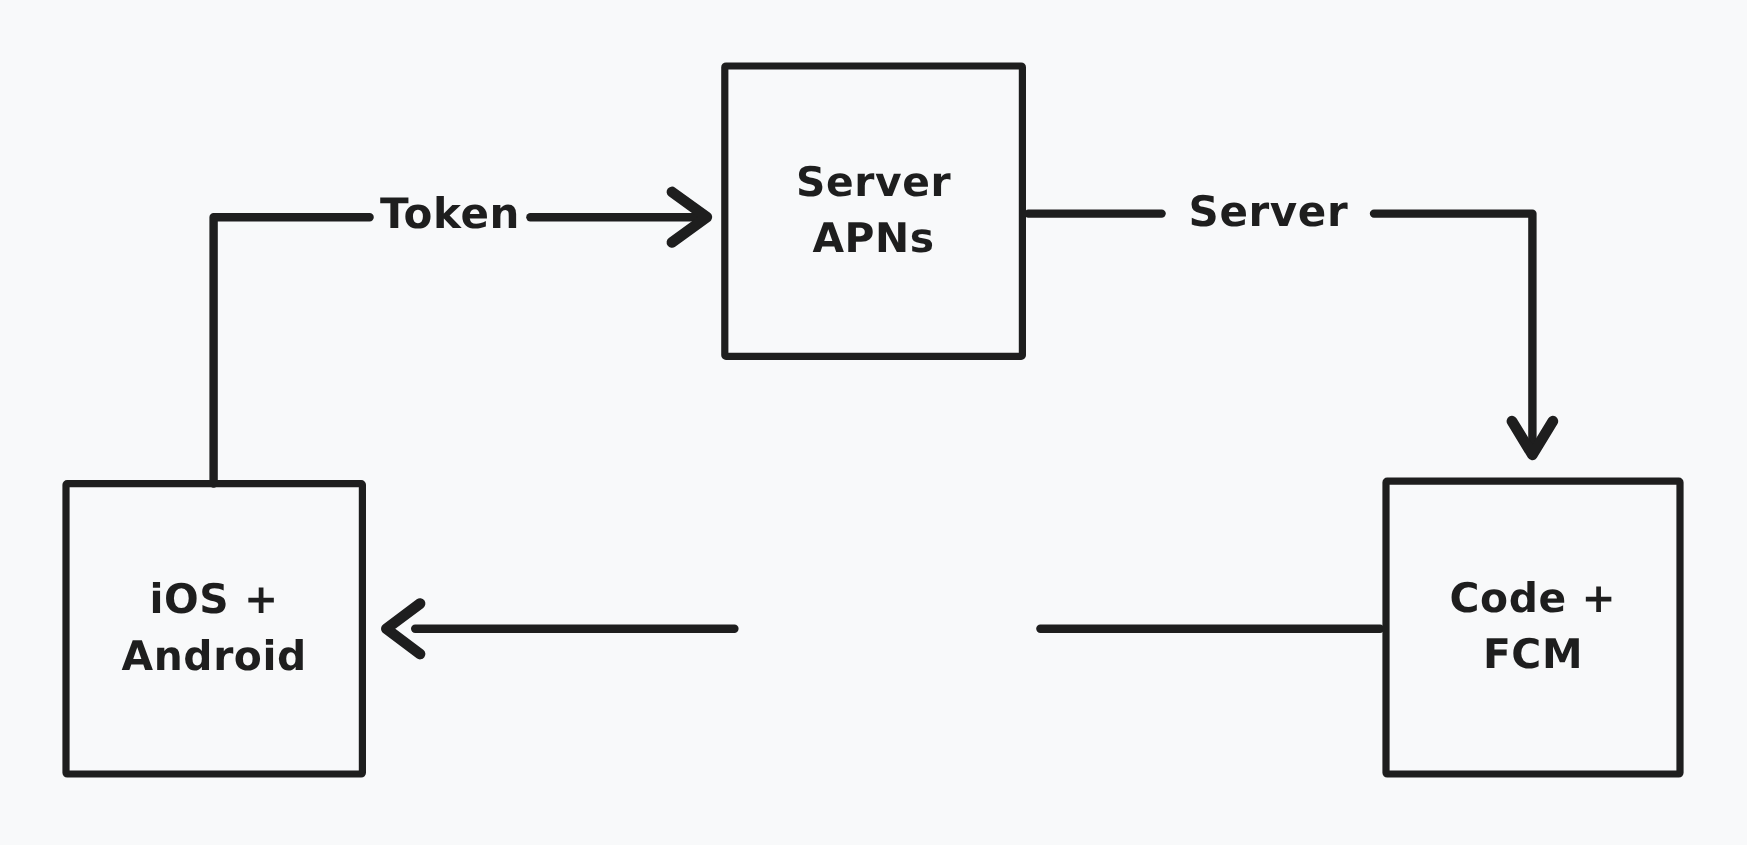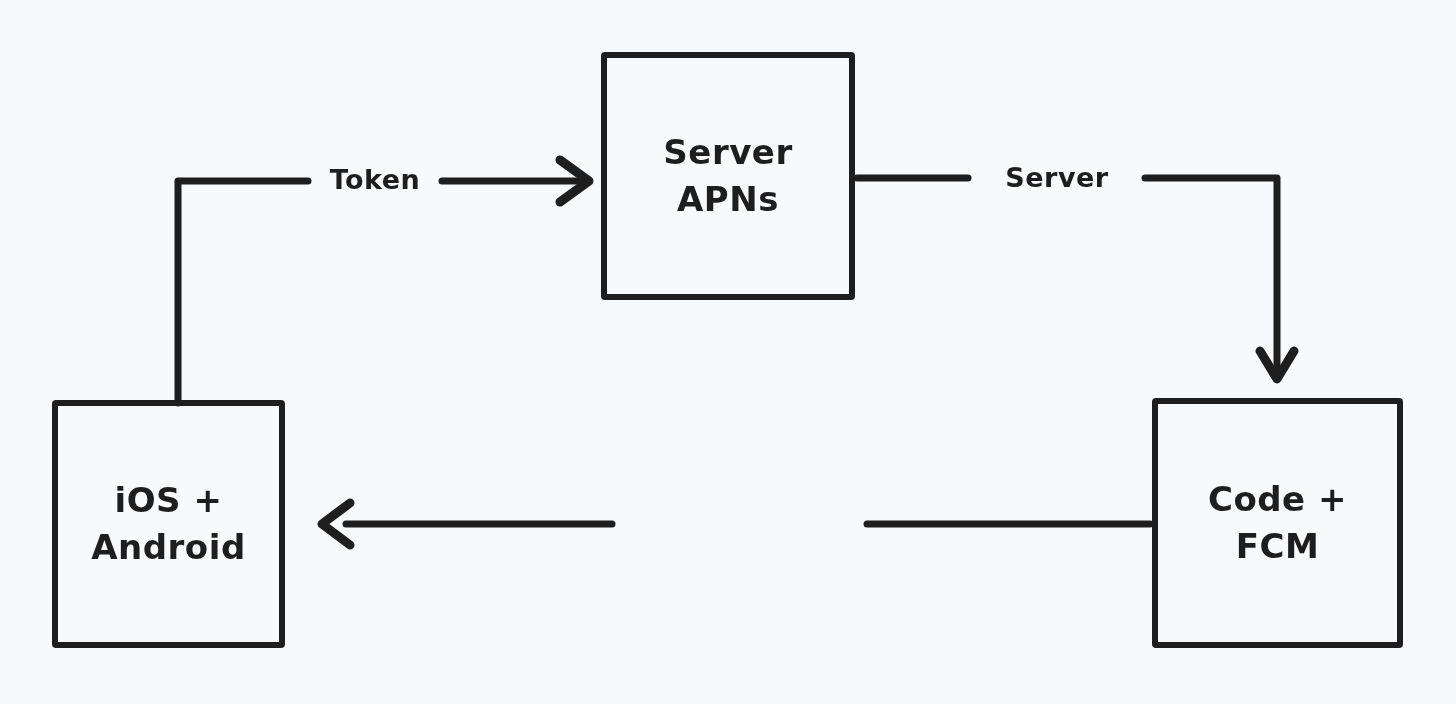--- a/index.html
+++ b/index.html
@@ -25,36 +25,36 @@
   .node {
     position: absolute;
     box-sizing: border-box;
     border: 6px solid #1e1e1e;
     border-radius: 4px;
     background: transparent;
     display: flex;
     align-items: center;
     justify-content: center;
   }
-  .node--ios    { left: 52px;   top: 400px; width: 233px; height: 248px; justify-content: center; }
+  .node--ios    { left: 52px;   top: 400px; width: 253px; height: 248px; justify-content: center; }
   .node--server { left: 601px;  top: 52px;  width: 254px; height: 248px; }
   .node--apns   { left: 1152px; top: 398px; width: 251px; height: 250px; }
   .node-label {
     font-size: 34px;
     font-weight: bold;
     color: #1e1e1e;
     text-align: center;
     white-space: pre-line;
     line-height: 1.38;
     letter-spacing: 0.5px;
   }
   .edge-label {
     position: absolute;
     transform: translate(-50%, -50%);
-    font-size: 27px;
+    font-size: 35px;
     font-weight: bold;
     color: #1e1e1e;
     white-space: nowrap;
     letter-spacing: 0.5px;
   }
   .edge-label--token        { left: 375px;  top: 179px; }
   .edge-label--payload      { left: 1057px; top: 177px; }
   .edge-label--notification { left: 740px;  top: 523px; }
 </style>
 </head>

